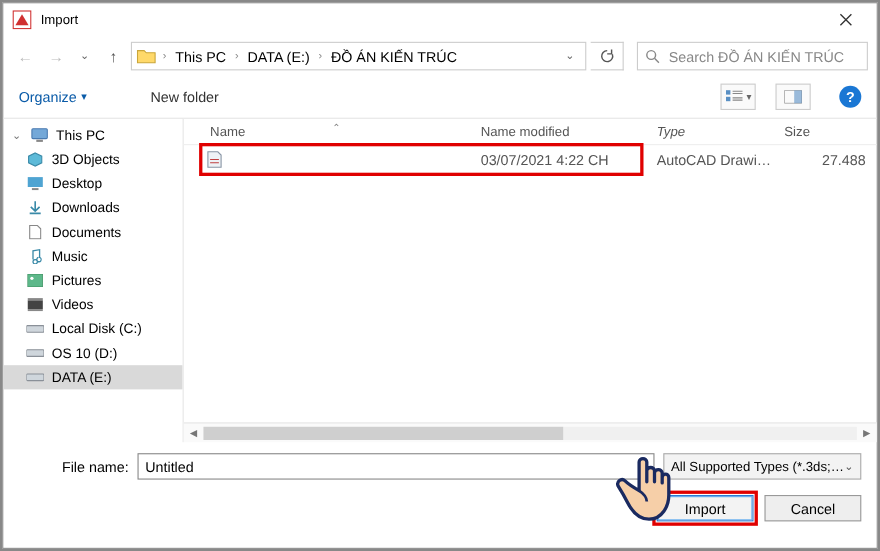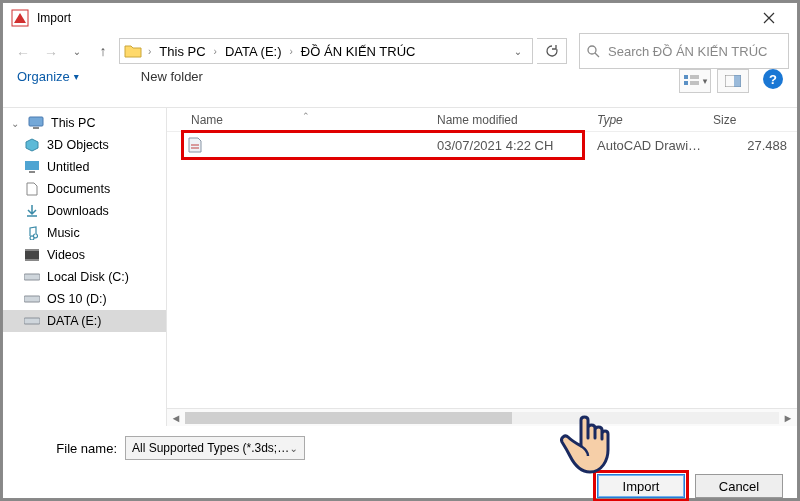--- a/index.html
+++ b/index.html
@@ -13,27 +13,27 @@
   .navrow { display:flex; align-items:center; height:36px; padding:0 8px; gap:4px; }
   .navbtn { width:24px; height:24px; display:flex; align-items:center; justify-content:center; color:#bbb; font-size:14px; }
   .navbtn.up { color:#555; }
   .breadcrumb { flex:1; height:26px; border:1px solid #ccc; display:flex; align-items:center; padding:0 4px; font-size:13px; gap:2px; }
   .breadcrumb .folder-icon { width:18px; height:16px; margin-right:2px; }
   .crumb-sep { color:#888; font-size:10px; padding:0 2px; }
   .crumb { padding:1px 4px; white-space:nowrap; }
   .crumb-endsep { margin-left:auto; }
   .dd { width:20px; text-align:center; color:#666; font-size:10px; }
   .refresh { width:30px; height:26px; border:1px solid #ccc; border-left:none; display:flex; align-items:center; justify-content:center; color:#555; }
-  .searchbox { width:210px; height:36px; border:1px solid #ccc; margin-left:8px; display:flex; align-items:center; padding:0 6px; font-size:13px; gap:6px; }
+  .searchbox { width:210px; height:26px; border:1px solid #ccc; margin-left:8px; display:flex; align-items:center; padding:0 6px; font-size:13px; gap:6px; }
   .searchbox input { border:none; outline:none; flex:1; font-size:13px; }
   .searchbox input::placeholder { color:#888; }
 
-  .toolbar { height:38px; padding:0 14px; display:flex; align-items:flex-start; font-size:13px; gap:6px; }
+  .toolbar { height:38px; padding:0 14px; display:flex; align-items:center; font-size:13px; gap:18px; }
   .toolbar .organize { color:#0a5ba8; display:flex; align-items:center; gap:4px; }
-  .toolbar .newfolder { margin-left:24px; color:#333;padding-left:32px; }
+  .toolbar .newfolder { margin-left:8px; color:#333;padding-left:32px; }
   .toolbar .spacer { flex:1; }
   .viewbtn, .panebtn { width:32px; height:24px; border:1px solid #ccc; display:flex; align-items:center; justify-content:center; background:#fafafa; }
   .help { width:20px; height:20px; border-radius:50%; background:#1a77d4; color:#fff; font-weight:bold; font-size:13px; display:flex; align-items:center; justify-content:center; margin-left:8px; }
 
   .body { flex:1; display:flex; border-top:1px solid #e5e5e5; min-height:0; }
   .sidebar { width:164px; border-right:1px solid #e5e5e5; padding-top:4px; overflow:hidden; }
   .tree-item { display:flex; align-items:center; height:22px; font-size:12.5px; gap:6px; padding-left:20px; white-space:nowrap; }
   .tree-item.root { padding-left:8px; }
   .tree-item.root .caret { width:10px; color:#777; font-size:10px; }
   .tree-item .ico { width:18px; display:flex; justify-content:center; }
@@ -51,21 +51,21 @@
   .filerow .cell-date { width:150px; color:#555; }
   .filerow .cell-type { width:120px; color:#555; padding-left:10px; white-space:nowrap; overflow:hidden; text-overflow:ellipsis;}
   .filerow .cell-size { flex:1; color:#555; text-align:right; padding-right:10px;}
   .highlight-box { position:absolute; border:3px solid #e00000; pointer-events:none; }
 
   .hscroll { height:18px; border-top:1px solid #e5e5e5; display:flex; align-items:center; background:#fafafa; }
   .hscroll .arrow { width:18px; text-align:center; color:#777; font-size:11px; }
   .hscroll .track { flex:1; height:12px; background:#f0f0f0; position:relative; }
   .hscroll .thumb { position:absolute; left:0; top:0; height:12px; width:55%; background:#cfcfcf; }
 
-  .bottom { padding:10px 14px 0; }
+  .bottom { padding:10px 14px 24px; }
   .fnrow { display:flex; align-items:center; gap:8px; font-size:13px; }
   .fnlabel { width:100px; text-align:right; }
   .fninput { flex:1; height:24px; border:1px solid #888; padding:0 6px; font-size:13px; outline:none; }
   .typeselect { width:180px; height:24px; border:1px solid #aaa; background:#f3f3f3; display:flex; align-items:center; padding:0 6px; font-size:12px; justify-content:space-between; white-space:nowrap; overflow:hidden;}
   .btnrow { display:flex; justify-content:flex-end; gap:10px; margin-top:14px; }
   .btn { width:88px; height:24px; border:1px solid #999; background:#eee; font-size:13px; display:flex; align-items:center; justify-content:center; }
   .btn.import { background:#f3f3f3; }
   .btn.default { border-color:#2a7ad2; box-shadow:0 0 0 1px #6fb3f0 inset; }
 
   
@@ -173,46 +173,55 @@
           </span>
           <span>3D Objects</span>
         </div>
       <div class="tree-item">
           <span class="ico">
             <svg width="14" height="12" viewBox="0 0 14 12">
               <rect x="0" y="0" width="14" height="9" fill="#4fa4d2"></rect>
               <rect x="4" y="10" width="6" height="2" fill="#888"></rect>
             </svg>
           </span>
-          <span>Untitled</span>
-        </div>
-      <div class="tree-item">
-          <span class="ico">
-            <svg width="12" height="14" viewBox="0 0 12 14">
-              <path d="M1 1h7l3 3v9H1z" fill="#fff" stroke="#888"></path>
-            </svg>
-          </span>
-          <span>Documents</span>
+          <span>Desktop</span>
         </div>
       <div class="tree-item">
           <span class="ico">
             <svg width="14" height="14" viewBox="0 0 14 14">
               <path d="M7 1v8M3 6l4 4 4-4" stroke="#3a8aa8" fill="none" stroke-width="1.5"></path>
               <path d="M2 12h10" stroke="#3a8aa8" stroke-width="1.5"></path>
             </svg>
           </span>
           <span>Downloads</span>
         </div>
       <div class="tree-item">
           <span class="ico">
             <svg width="12" height="14" viewBox="0 0 12 14">
+              <path d="M1 1h7l3 3v9H1z" fill="#fff" stroke="#888"></path>
+            </svg>
+          </span>
+          <span>Documents</span>
+        </div>
+      <div class="tree-item">
+          <span class="ico">
+            <svg width="12" height="14" viewBox="0 0 12 14">
               <path d="M4 12a2 2 0 1 0 0-.01M4 10V2l6-1v7a2 2 0 1 1-1-.01" fill="none" stroke="#3a8aa8" stroke-width="1.2"></path>
             </svg>
           </span>
           <span>Music</span>
+        </div>
+      <div class="tree-item">
+          <span class="ico">
+            <svg width="14" height="12" viewBox="0 0 14 12">
+              <rect x="0" y="0" width="14" height="12" fill="#5db88a" stroke="#3a8a5a"></rect>
+              <circle cx="4" cy="4" r="1.5" fill="#fff"></circle>
+            </svg>
+          </span>
+          <span>Pictures</span>
         </div>
       <div class="tree-item">
           <span class="ico">
             <svg width="14" height="12" viewBox="0 0 14 12">
               <rect x="0" y="2" width="14" height="8" fill="#444"></rect>
               <rect x="0" y="0" width="14" height="2" fill="#888"></rect>
               <rect x="0" y="10" width="14" height="2" fill="#888"></rect>
             </svg>
           </span>
           <span>Videos</span>
@@ -273,20 +282,21 @@
             <div class="thumb"></div>
           </div>
         <span class="arrow">►</span>
       </div>
     </div>
   </div>
 
   <div class="bottom" style="position:relative;">
     <div class="fnrow">
       <span class="fnlabel">File name:</span>
+      <input class="fninput" value="Untitled" style="">
       <div class="typeselect">
         <span style="overflow:hidden;text-overflow:ellipsis;">All Supported Types (*.3ds; *.bn</span>
         <span style="font-size:10px;color:#555;">⌄</span>
       </div>
     </div>
     <div class="btnrow">
       <div style="position:relative;">
         <div class="btn import default">
             <span>Import</span>
           </div>

